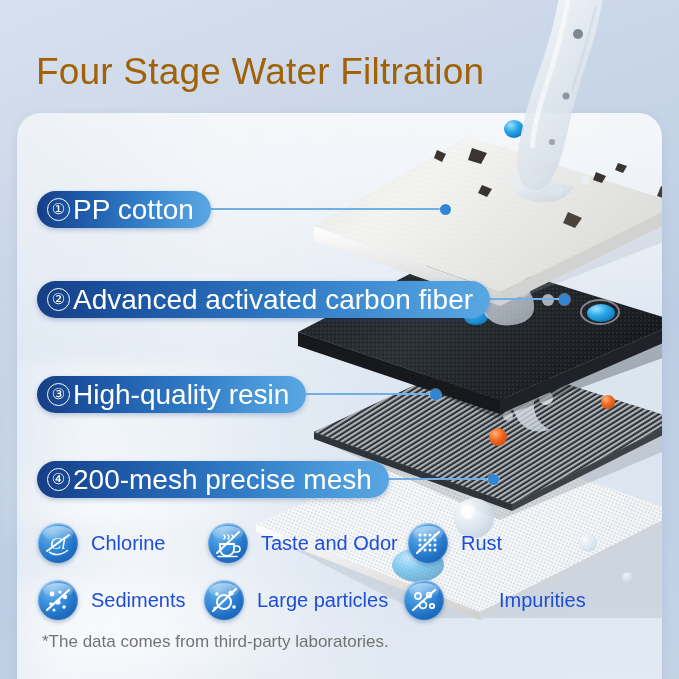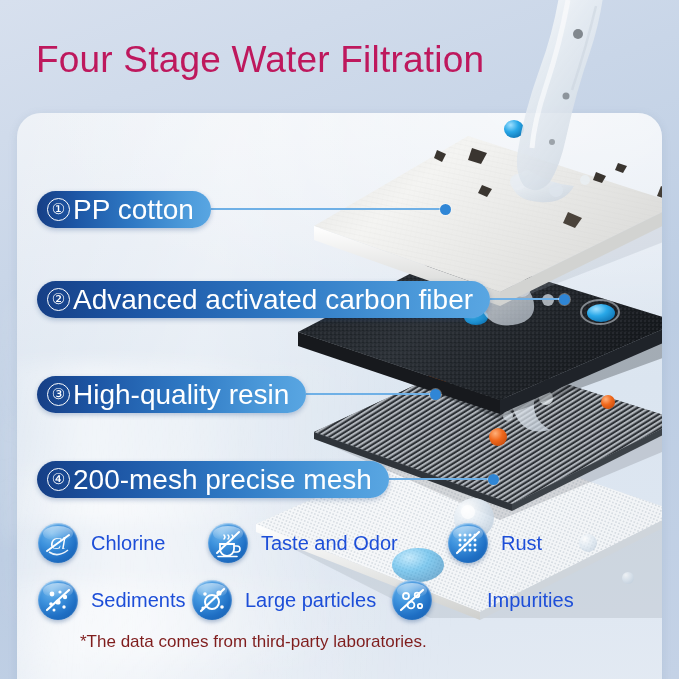--- a/index.html
+++ b/index.html
@@ -14,23 +14,23 @@
   .bg-wave { position:absolute; left:0; right:0; pointer-events:none; }
   .bgw1 { top:300px; height:240px;
     background: linear-gradient(95deg, rgba(255,255,255,0.00) 0%, rgba(255,255,255,0.42) 18%, rgba(255,255,255,0.05) 42%, rgba(255,255,255,0.00) 70%);
     filter: blur(10px); }
   .bgw2 { top:420px; height:200px;
     background: linear-gradient(85deg, rgba(255,255,255,0.00) 0%, rgba(255,255,255,0.35) 25%, rgba(255,255,255,0.00) 60%);
     filter: blur(14px); }
 
   
   .title {
-    position:absolute; left:36px; top:38px;
+    position:absolute; left:36px; top:50px;
     font-size:37px; line-height:44px;
-    color:#be185d; letter-spacing:0.2px; white-space:nowrap;
+    color:#a16207; letter-spacing:0.2px; white-space:nowrap;
   }
 
   
   .card {
     position:absolute; left:17px; top:113px; width:645px; height:586px;
     border-radius:24px 24px 0 0;
     background: linear-gradient(175deg, #eef2f7 0%, #e6ecf4 22%, #dbe5f0 50%, #dde6f1 72%, #e3eaf3 100%);
     overflow:hidden;
     box-shadow: 0 2px 10px rgba(90,110,140,0.14);
   }
@@ -80,43 +80,43 @@
   #badge3 { left:37px; top:375px; }
   #badge4 { left:37px; top:460px; }
 
   
   .features { position:absolute; left:38px; top:517px; width:600px; }
   .feat-row { display:flex; align-items:center; height:52px; }
   .feat {
     display:flex; align-items:center; flex:0 0 auto;
   }
   #feat-chlorine   { width:170px; }
-  #feat-taste      { width:240px; }
+  #feat-taste      { width:200px; }
   #feat-rust       { width:140px; }
-  #feat-sediments  { width:154px; }
+  #feat-sediments  { width:166px; }
   #feat-largeparts { width:200px; }
   #feat-impurities { width:160px;gap:42px; }
   .feat-icon {
     width:40px; height:40px; border-radius:50%; flex:0 0 auto;
     background: radial-gradient(circle at 34% 26%, #6fb6ec 0%, #3d92dd 34%, #1f6fc4 66%, #165ba8 100%);
     box-shadow: 0 2px 4px rgba(25,70,130,0.35), inset 0 1px 2px rgba(255,255,255,0.65);
     display:flex; align-items:center; justify-content:center;
     position:relative; overflow:hidden;
   }
   .feat-icon::after {
     content:""; position:absolute; left:5px; top:3px; width:30px; height:15px;
     border-radius:50%; background:linear-gradient(180deg, rgba(255,255,255,0.55), rgba(255,255,255,0));
   }
   .feat-icon svg { position:relative; z-index:2; }
   .feat-label { margin-left:13px; font-size:20px; color:#1d4ed8; white-space:nowrap; }
 
   
   .footnote {
     position:absolute; left:42px; top:632px;
-    font-size:17px; color:#7f1d1d; white-space:nowrap;margin-left:38px;
+    font-size:17px; color:#737373; white-space:nowrap;
   }
 </style>
 </head>
 <body>
 
 <div class="bg-wave bgw1"></div>
 <div class="bg-wave bgw2"></div>
 
 <div class="title">Four Stage Water Filtration</div>
 

